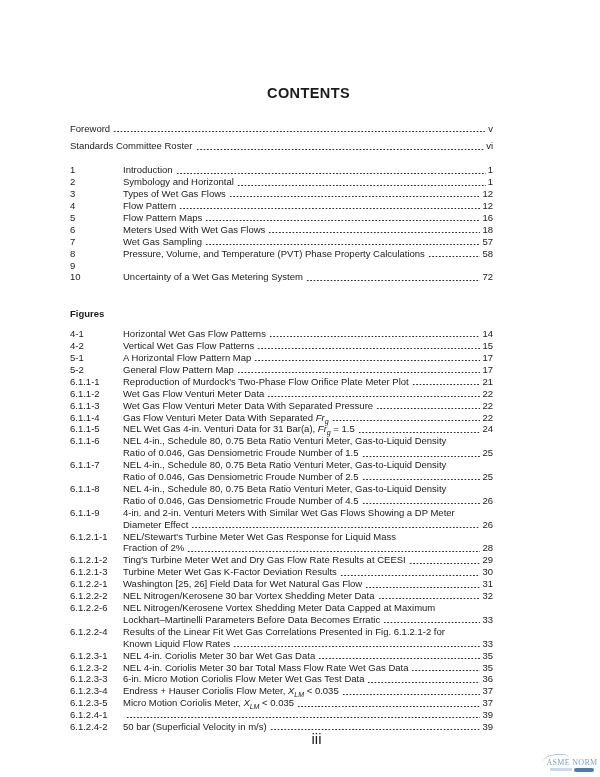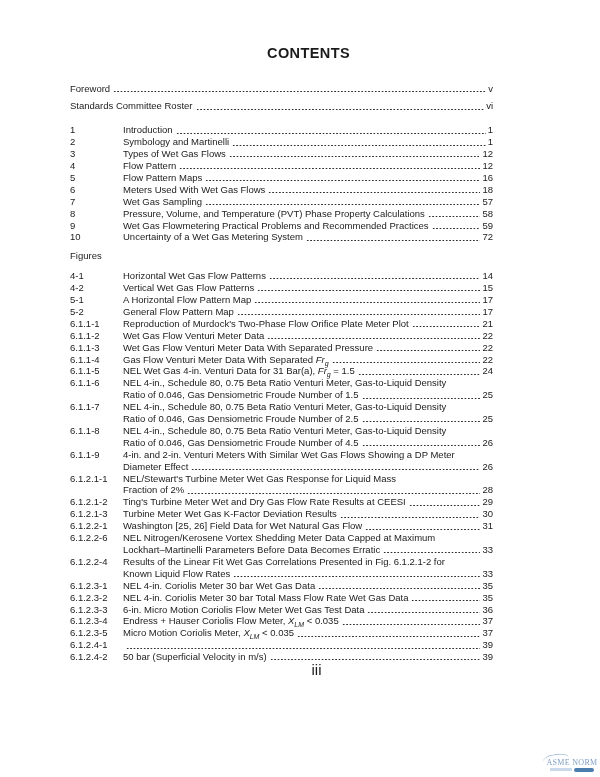--- a/index.html
+++ b/index.html
@@ -14,33 +14,33 @@
   .content {
     position: absolute;
     left: 70px; top: 0;
     width: 423px;
   }
   .doc-title {
     font-size: 14.5px;
     font-weight: bold;
     letter-spacing: 0.4px;
     text-align: center;
-    margin: 46px 0 0 0;
+    margin: 86px 0 0 0;
     line-height: 15px;
     position: relative;
     left: 27px;
   }
   .front-matter { margin-top: 22px; }
   .front-matter .toc-row:first-child { margin-bottom: 5.5px; }
   .sections { margin-top: 12px; }
   .figures-heading {
-    font-weight: normal;
+    font-weight: bold;
     font-size: 9.5px;
     line-height: 11.9px;
-    margin-top: 7px;
+    margin-top: 25px;
   }
   .toc-row {
     display: flex;
     font-size: 9.5px;
     line-height: 11.9px;
   }
   .col-num { flex: none; width: 53px; }
   .col-content { flex: 1; min-width: 0; }
   .line { display: flex; white-space: nowrap; }
   .line i { font-style: italic; }
@@ -126,21 +126,21 @@
             <span class="line-text">Introduction</span>
             <span class="leader"></span>
             <span class="page-num">1</span>
           </div>
         </div>
       </div>
       <div class="toc-row">
         <div class="col-num">2</div>
         <div class="col-content">
           <div class="line">
-            <span class="line-text">Symbology and Martinelli</span>
+            <span class="line-text">Symbology and Horizontal</span>
             <span class="leader"></span>
             <span class="page-num">1</span>
           </div>
         </div>
       </div>
       <div class="toc-row">
         <div class="col-num">3</div>
         <div class="col-content">
           <div class="line">
             <span class="line-text">Types of Wet Gas Flows</span>
@@ -194,27 +194,20 @@
         <div class="col-content">
           <div class="line">
             <span class="line-text">Pressure, Volume, and Temperature (PVT) Phase Property Calculations</span>
             <span class="leader"></span>
             <span class="page-num">58</span>
           </div>
         </div>
       </div>
       <div class="toc-row">
         <div class="col-num">9</div>
-        <div class="col-content">
-          <div class="line">
-            <span class="line-text">Wet Gas Flowmetering Practical Problems and Recommended Practices</span>
-            <span class="leader"></span>
-            <span class="page-num">59</span>
-          </div>
-        </div>
       </div>
       <div class="toc-row">
         <div class="col-num">10</div>
         <div class="col-content">
           <div class="line">
             <span class="line-text">Uncertainty of a Wet Gas Metering System</span>
             <span class="leader"></span>
             <span class="page-num">72</span>
           </div>
         </div>
@@ -399,20 +392,30 @@
           </div>
         </div>
       </div>
       <div class="toc-row">
         <div class="col-num">6.1.2.2-1</div>
         <div class="col-content">
           <div class="line">
             <span class="line-text">Washington [25, 26] Field Data for Wet Natural Gas Flow</span>
             <span class="leader"></span>
             <span class="page-num">31</span>
+          </div>
+        </div>
+      </div>
+      <div class="toc-row">
+        <div class="col-num">6.1.2.2-2</div>
+        <div class="col-content">
+          <div class="line">
+            <span class="line-text">NEL Nitrogen/Kerosene 30 bar Vortex Shedding Meter Data</span>
+            <span class="leader"></span>
+            <span class="page-num">32</span>
           </div>
         </div>
       </div>
       <div class="toc-row">
         <div class="col-num">6.1.2.2-6</div>
         <div class="col-content">
           <div class="line">
             <span class="line-text">NEL Nitrogen/Kerosene Vortex Shedding Meter Data Capped at Maximum</span>
           </div>
           <div class="line">

